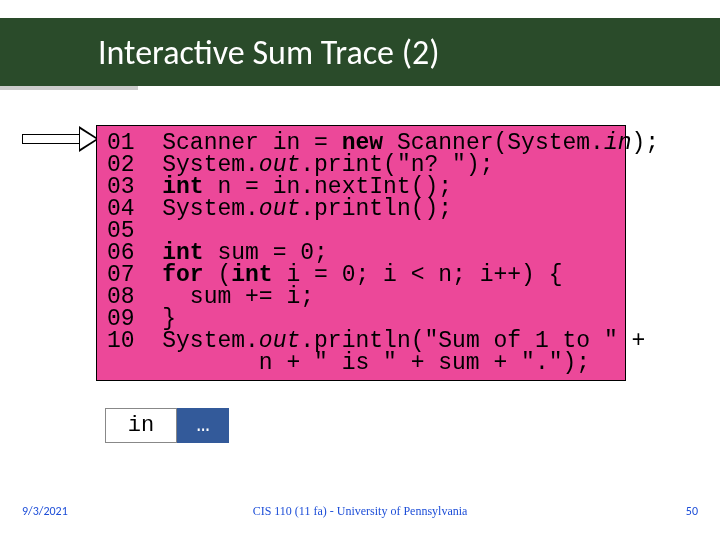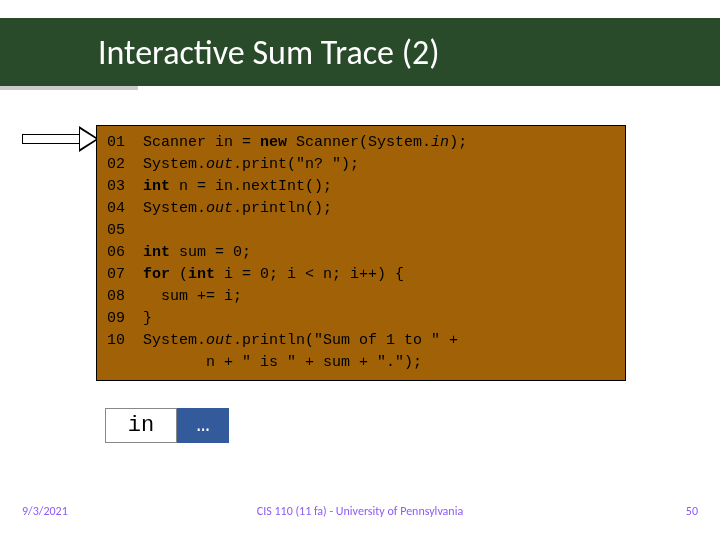--- a/index.html
+++ b/index.html
@@ -1,32 +1,32 @@
 <!DOCTYPE html>
 <html><head>
 <meta charset="utf-8">
 <style>
   * { box-sizing: border-box; margin: 0; padding: 0; }
   html, body { width: 720px; height: 540px; background: #fff; font-family: Calibri, Arial, sans-serif; overflow: hidden; }
   .slide { position: relative; width: 664px; height: 540px; }
   .title-band { position: absolute; top: 18px; left: 0; width: 720px; height: 68px; background: #2a4b2a; display: flex; align-items: center; }
   .title-text { font-size: 34px; color: #fff; margin-left: 98px; font-weight: 400; }
   .title-underline { position: absolute; top: 86px; left: 0; width: 138px; height: 4px; background: #ccc; }
-  .code-box { position: absolute; top: 125px; left: 96px; width: 530px; border: 1.5px solid #000; background: #a16207; padding: 6px 10px 6px 10px; font-family: "Courier New", monospace; font-size: 15px; line-height: 22px; white-space: pre; }
+  .code-box { position: absolute; top: 125px; left: 96px; width: 530px; border: 1.5px solid #000; background: #ec4899; padding: 6px 10px 6px 10px; font-family: "Courier New", monospace; font-size: 23px; line-height: 22px; white-space: pre; }
   .kw { font-weight: bold; }
   .it { font-style: italic; }
   .arrow { position: absolute; top: 128px; left: 22px; width: 78px; height: 22px; }
   .arrow-shaft { position: absolute; top: 6px; left: 0; width: 58px; height: 10px; background: #fff; border: 1.5px solid #000; border-right: none; }
   .arrow-head { position: absolute; top: -2px; left: 57px; width: 0; height: 0; border-top: 13px solid transparent; border-bottom: 13px solid transparent; border-left: 20px solid #000; }
   .arrow-head-inner { position: absolute; top: 1px; left: 58px; width: 0; height: 0; border-top: 10px solid transparent; border-bottom: 10px solid transparent; border-left: 16px solid #fff; }
   .var-row { position: absolute; top: 408px; left: 105px; display: flex; align-items: stretch; }
   .var-label { font-family: "Courier New", monospace; font-size: 22px; border: 1.5px solid #888; background: #fff; padding: 4px 14px; display: flex; align-items: center; justify-content: center; width: 72px; }
   .var-val { font-family: "Courier New", monospace; font-size: 22px; background: #335a9a; color: #fff; padding: 4px 12px; display: flex; align-items: center; justify-content: center; width: 52px; }
-  .footer { position: absolute; bottom: 22px; left: 0; width: 720px; display: flex; justify-content: space-between; align-items: center; padding: 0 22px; font-size: 12px; color: #8b5cf6; }
-  .footer-center { position: absolute; left: 50%; transform: translateX(-50%); }
+  .footer { position: absolute; bottom: 22px; left: 0; width: 720px; display: flex; justify-content: space-between; align-items: center; padding: 0 22px; font-size: 12px; color: #1d4ed8; }
+  .footer-center { position: absolute; left: 50%; transform: translateX(-50%); font-family: Liberation Serif, serif; }
 </style>
 </head>
 <body>
 
 <div class="slide">
 
   <div class="title-band">
     <div class="title-text">Interactive Sum Trace (2)</div>
   </div>
   <div class="title-underline"></div>

